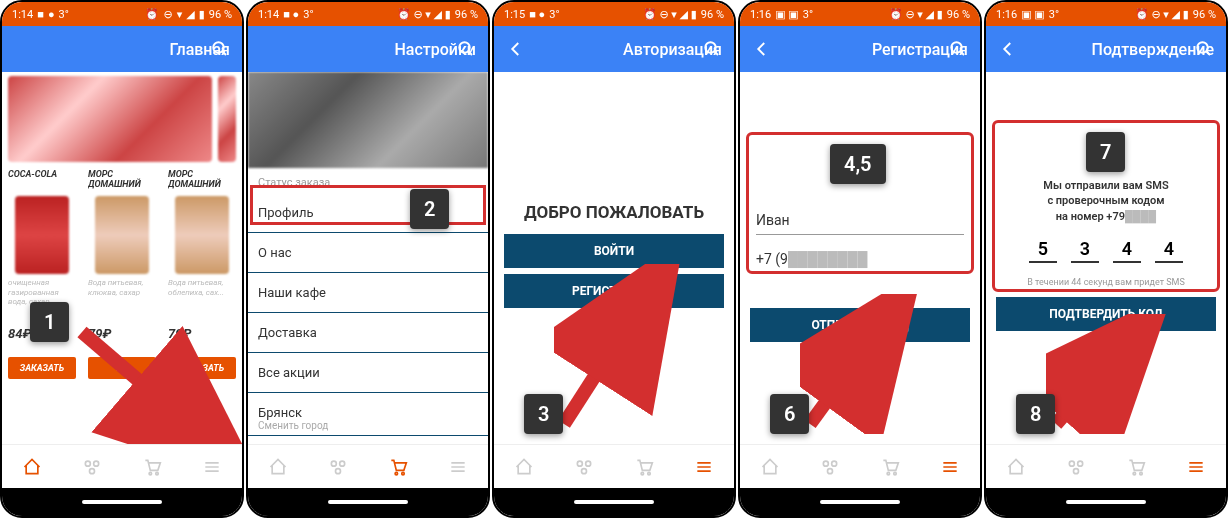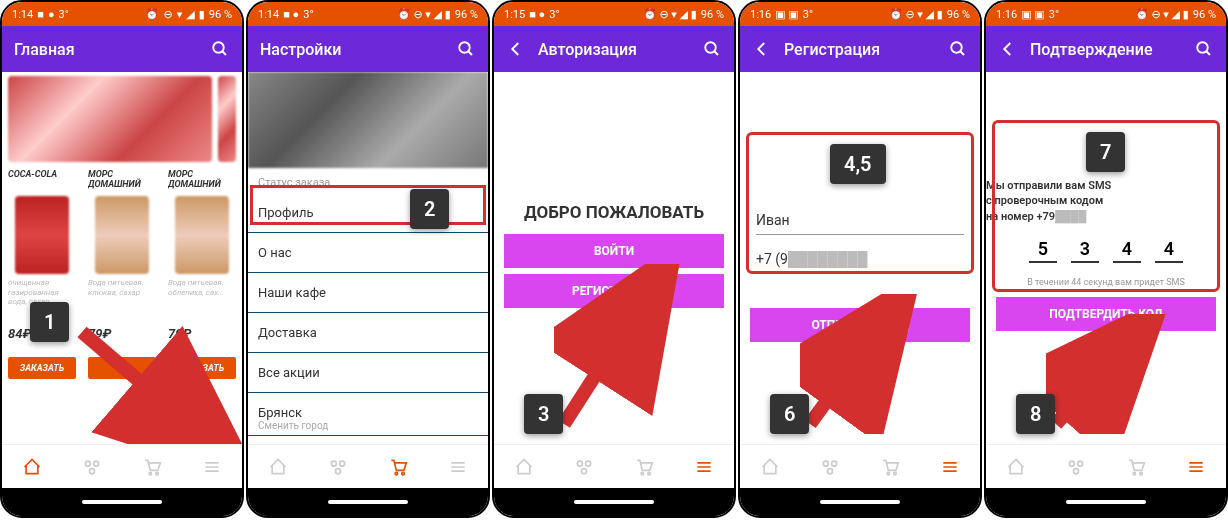--- a/index.html
+++ b/index.html
@@ -28,27 +28,28 @@
     color: #fff;
     display: flex;
     justify-content: space-between;
     align-items: center;
     padding: 0 10px;
     font-size: 11px;
   }
   .status-left, .status-right { display: flex; align-items: center; gap: 4px; }
   .app-bar {
     height: 46px;
-    background: #6d28d9;
+    background: #3b82f6;
     color: #fff;
     display: flex;
     align-items: center;
     padding: 0 12px;
     gap: 12px;
     position: relative;
+    text-align: right;
   }
   .app-title { font-size: 16px; font-weight: 500; flex: 1; }
   .back-icon, .search-icon { width: 20px; height: 20px; display: flex; align-items: center; justify-content: center; }
   .search-icon { position: absolute; right: 12px; }
   .pixelated-box {
     background: linear-gradient(45deg,#bbb,#ddd,#999,#ccc);
     filter: blur(1px);
   }
   .content { flex: 1; overflow: hidden; position: relative; background: #fff; }
   .bottom-nav {
@@ -89,28 +90,28 @@
 
   
   .settings-banner { height: 96px; width: 100%; background: linear-gradient(135deg,#888,#555,#aaa,#777); }
   .settings-label { color: #999; font-size: 11px; padding: 8px 10px 4px; }
   .settings-item { padding: 12px 10px; border-bottom: 1px solid #0c4a6e; font-size: 13px; color: #333; }
   .settings-sub { font-size: 10px; color: #aaa; }
   .red-frame { position: absolute; border: 3px solid #d32f2f; pointer-events: none; }
 
   
   .welcome { text-align: center; font-size: 17px; font-weight: 700; color: #333; margin-top: 130px; margin-bottom: 12px; }
-  .big-btn { background: #d946ef; color: #fff; font-size: 12px; font-weight: 700; padding: 10px; margin: 6px 10px; text-align: center; }
+  .big-btn { background: #0c4a6e; color: #fff; font-size: 12px; font-weight: 700; padding: 10px; margin: 6px 10px; text-align: center; }
 
   
   .input-line { margin: 10px 16px; border-bottom: 1px solid #999; padding: 6px 0; font-size: 14px; color: #333; }
   .reg-pixelated { color: #bbb; display: inline-block; }
 
   
-  .sms-text { font-size: 11px; color: #333; font-weight: 600; line-height: 1.4; margin-top: 70px; }
+  .sms-text { text-align: center; font-size: 11px; color: #333; font-weight: 600; line-height: 1.4; margin-top: 70px; }
   .code-row { display: flex; justify-content: center; gap: 14px; margin: 14px 0; }
   .code-digit { width: 28px; border-bottom: 2px solid #333; text-align: center; font-size: 18px; padding-bottom: 2px; font-weight: 600; }
   .sms-timer { text-align: center; font-size: 9px; color: #999; margin: 10px 0; }
 
   
   .num-badge {
     position: absolute;
     background: #333; color: #fff;
     font-size: 20px; font-weight: 600;
     padding: 8px 14px; border-radius: 4px;

